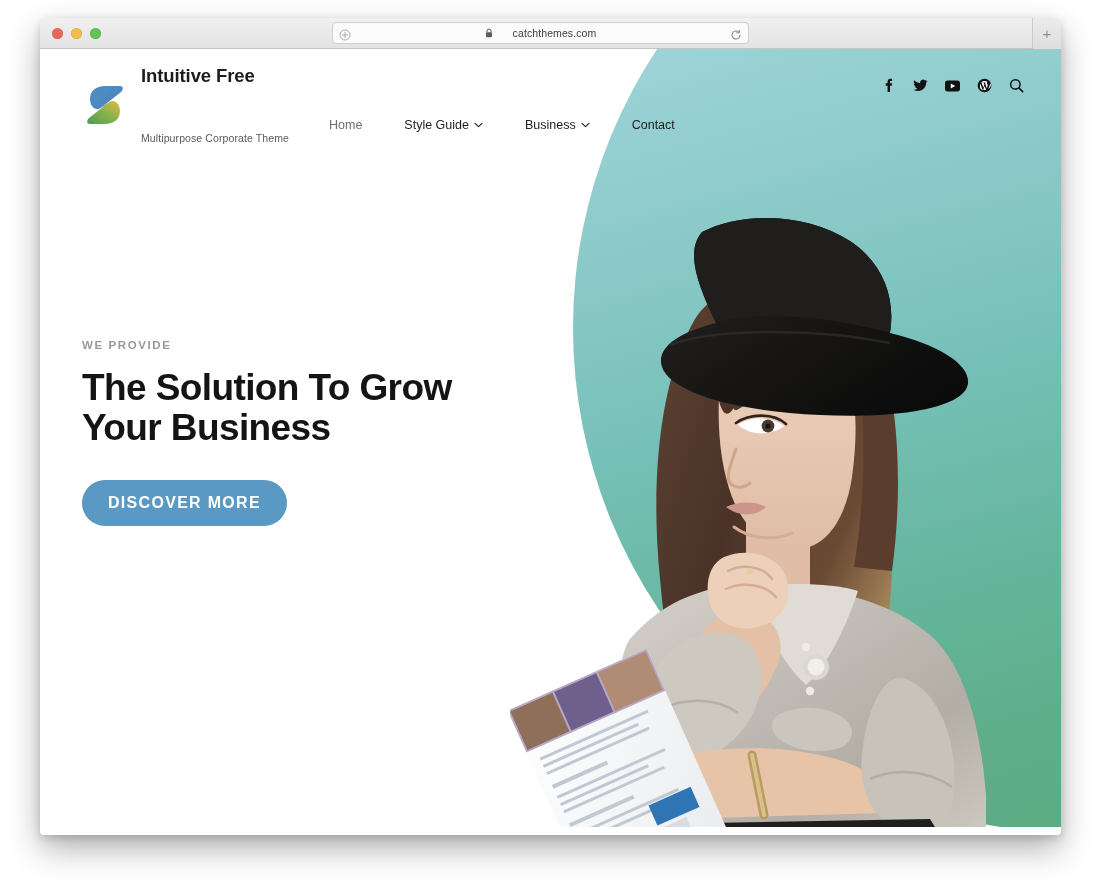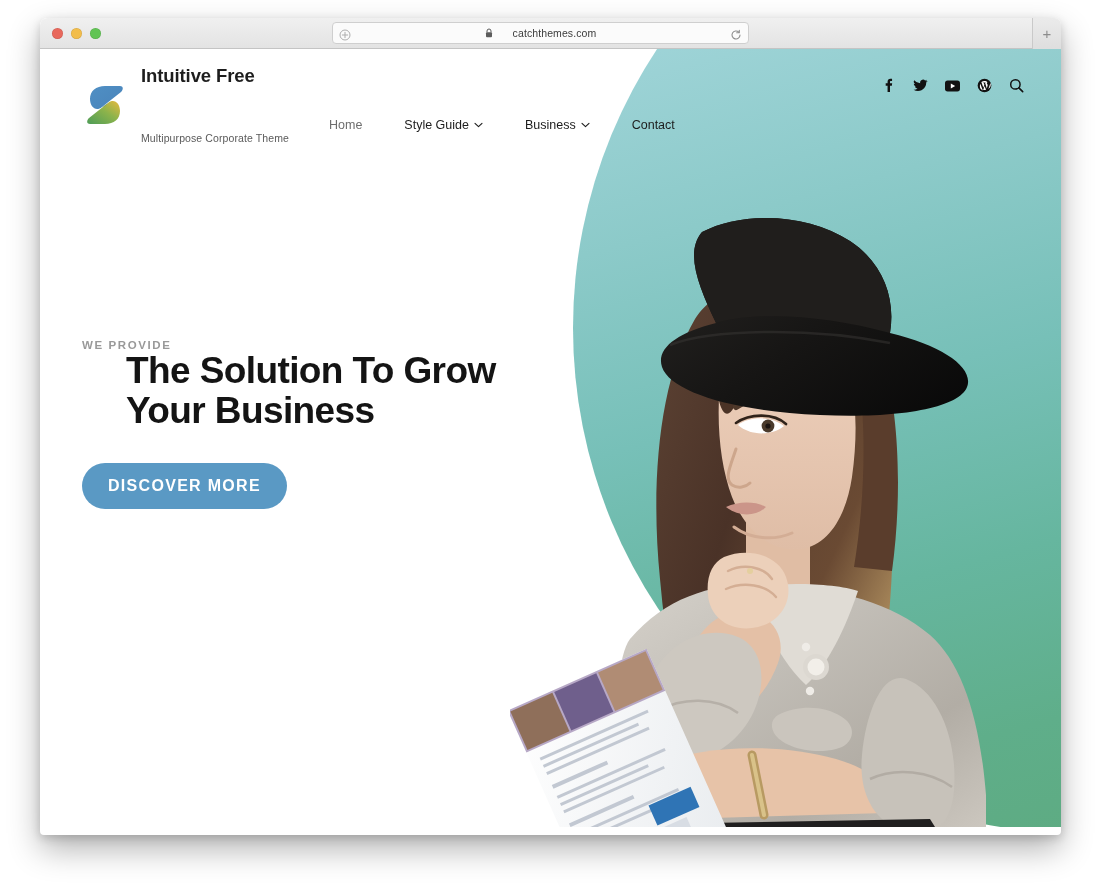--- a/index.html
+++ b/index.html
@@ -177,30 +177,30 @@
     left: 42px;
     top: 290px;
     width: 470px;
     z-index: 4;
   }
   #hero-eyebrow {
     font-size: 11.5px;
     letter-spacing: 1.6px;
     color: #999999;
     font-weight: bold;
+    margin-bottom: 17px;
   }
   #hero-title {
     font-size: 37px;
     line-height: 1.09;
     font-weight: bold;
     color: #141414;
     letter-spacing: -.6px;
     margin-bottom: 31px;
     white-space: pre-line;
-    margin-left: 44px;
   }
   #hero-cta {
     display: inline-block;
     background: #5a99c4;
     color: #ffffff;
     font-size: 16px;
     font-weight: bold;
     letter-spacing: 1.3px;
     padding: 14px 26px;
     border: none;

